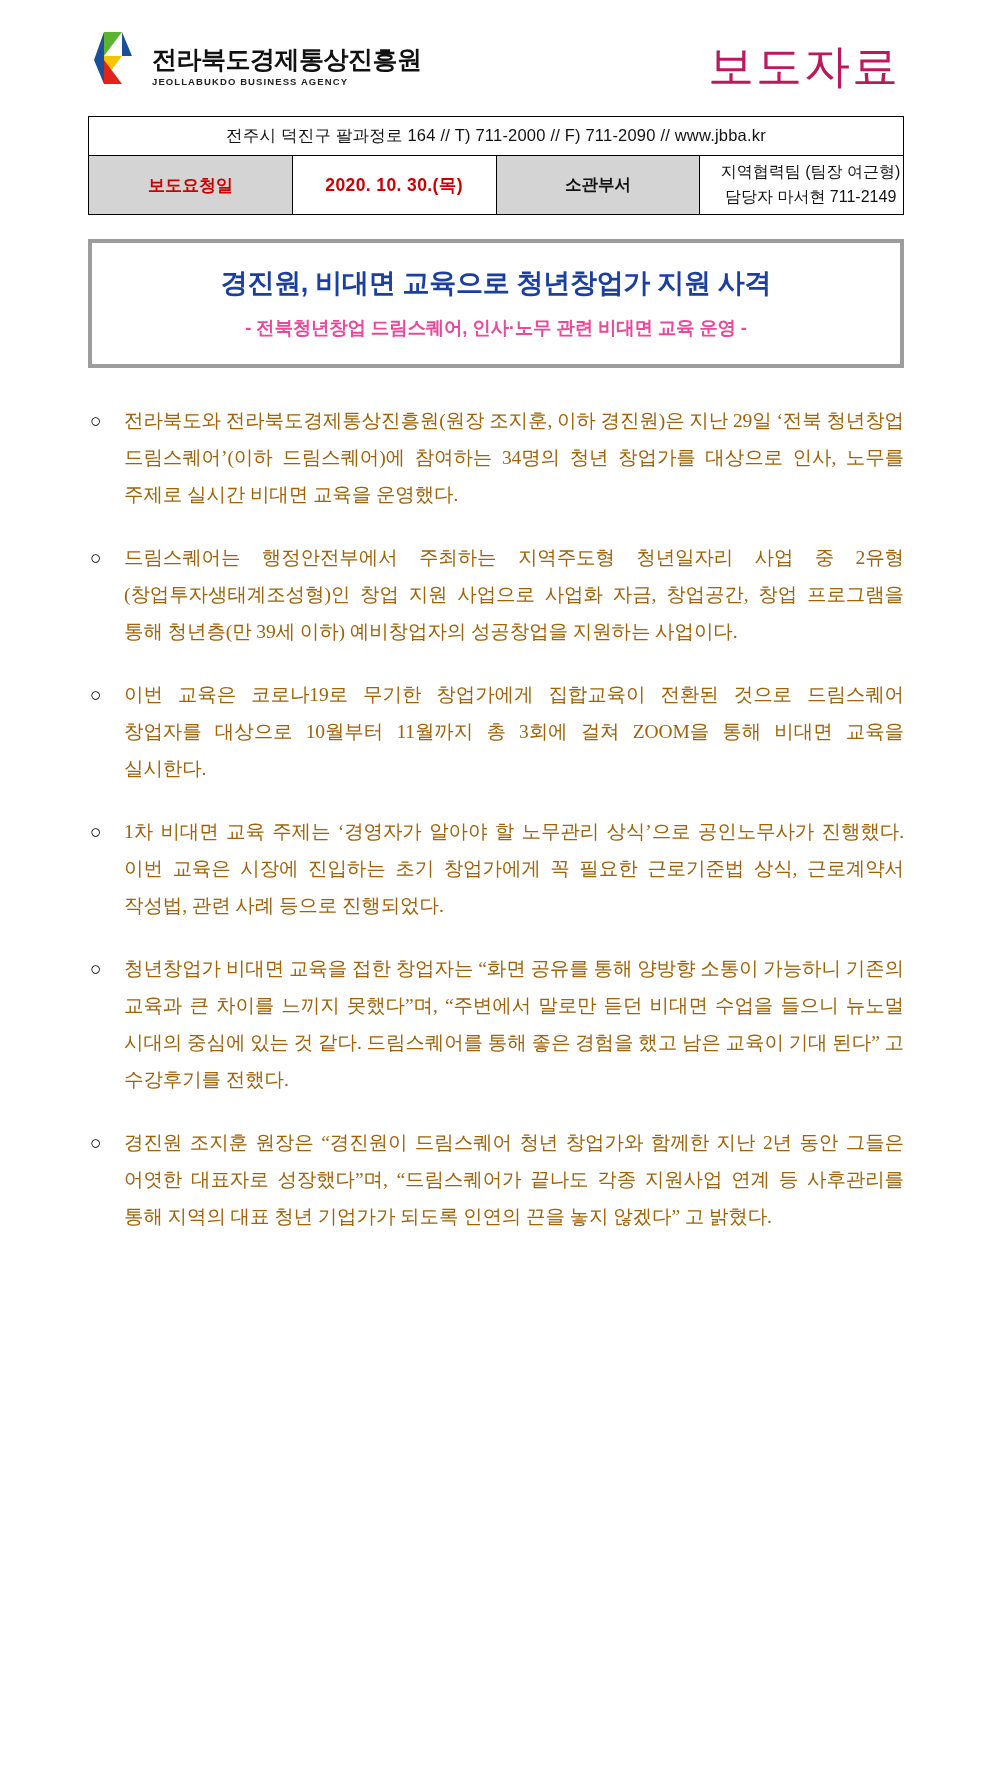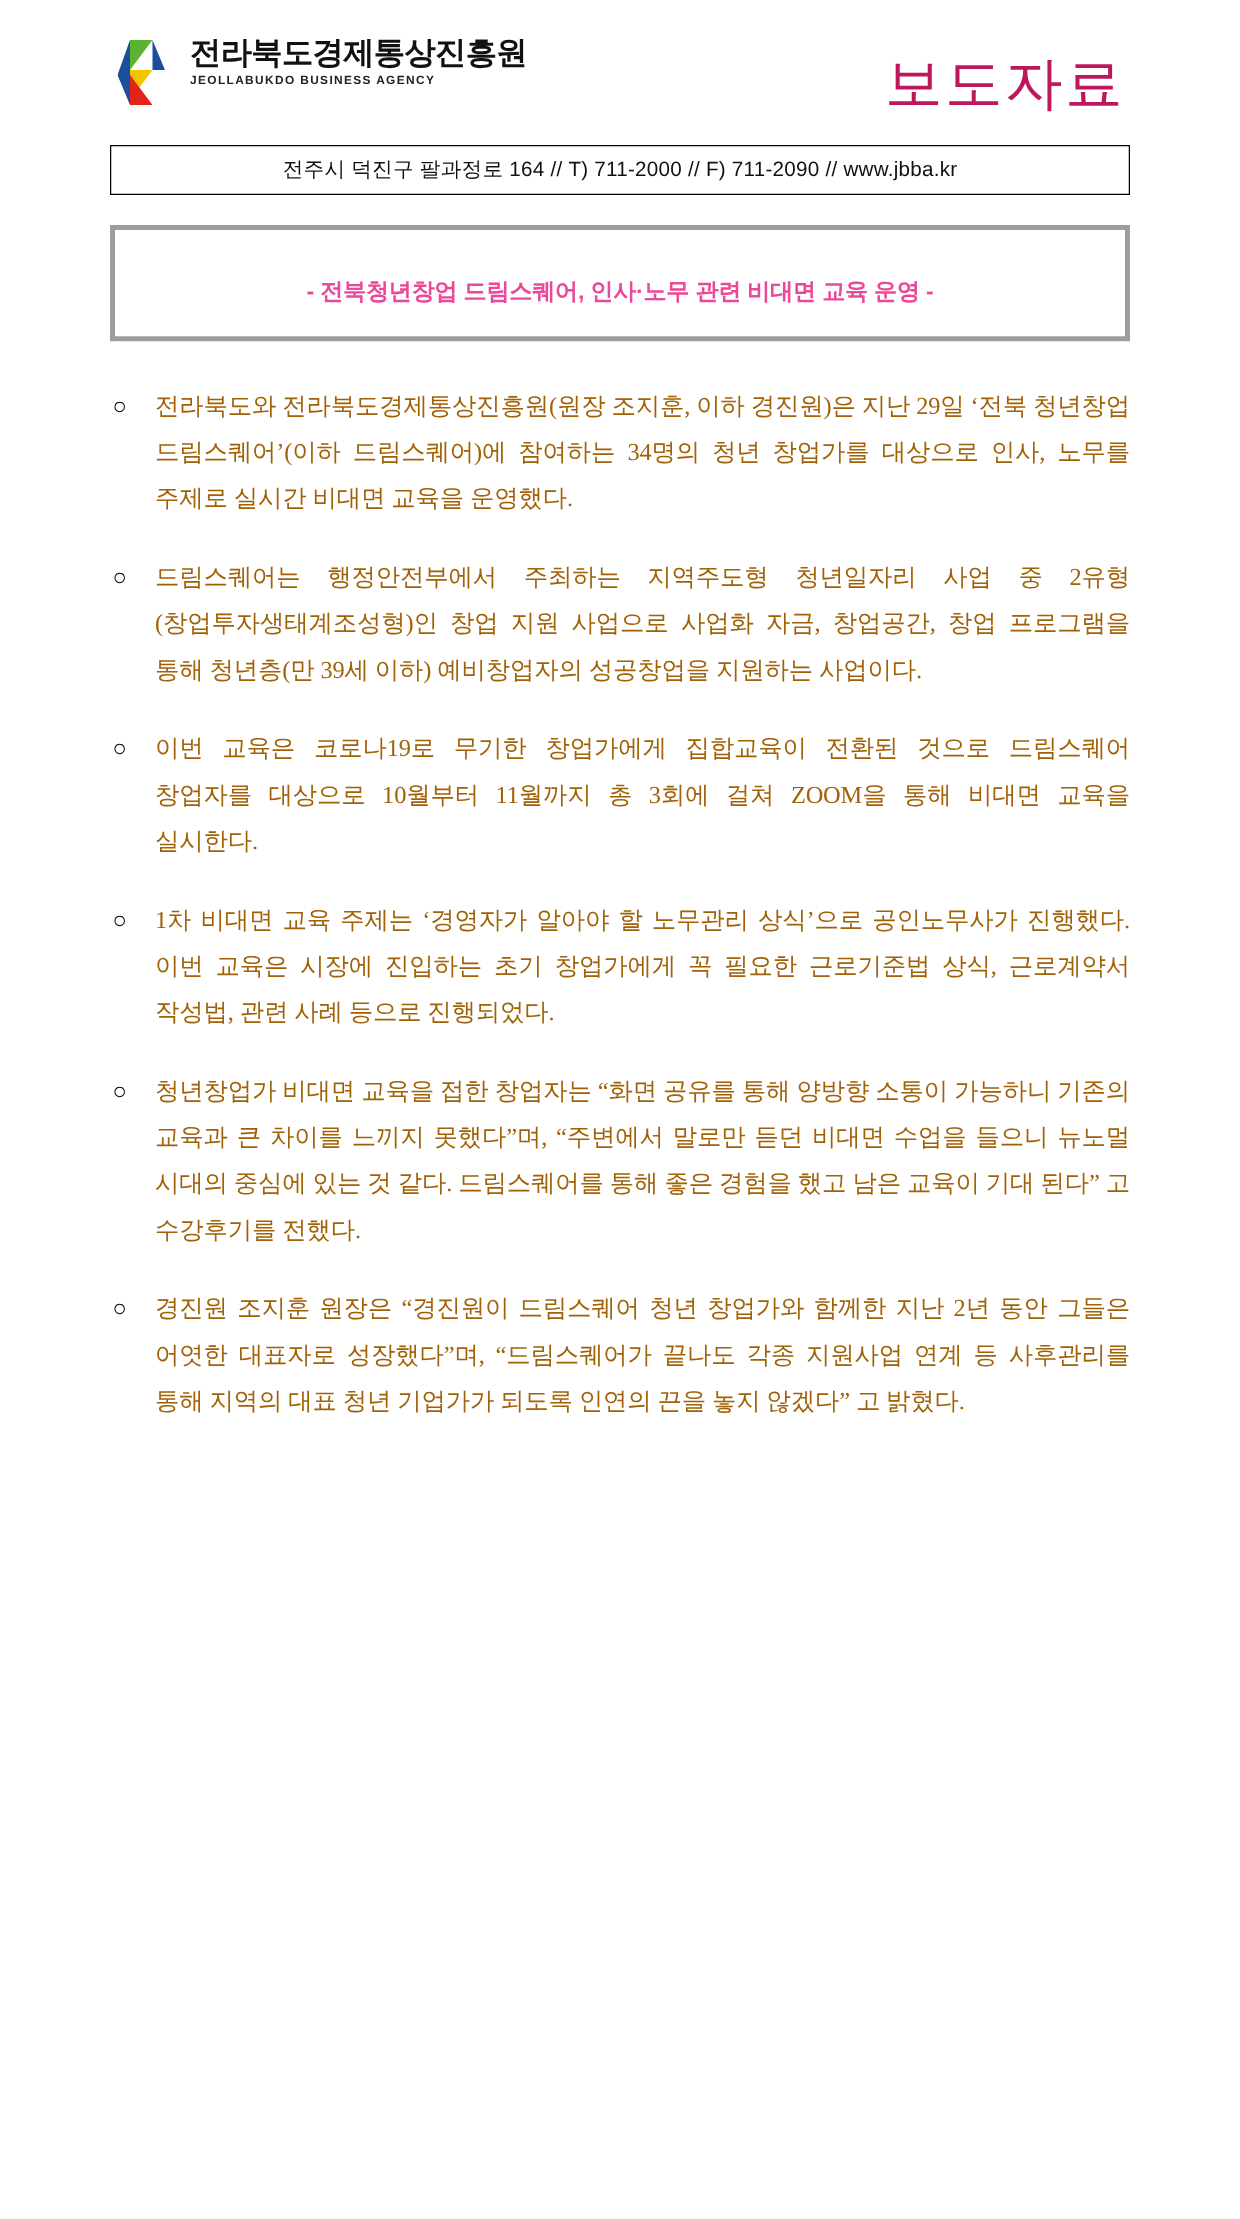--- a/index.html
+++ b/index.html
@@ -26,21 +26,21 @@
   
   .header {
     display: flex;
     align-items: flex-start;
     justify-content: space-between;
     height: 86px;
     padding-top: 8px;
   }
   .brand {
     display: flex;
-    align-items: flex-start;
+    align-items: flex-end;
     gap: 12px;
     padding-left: 6px;
   }
   .logo-mark {
     position: relative;
     width: 46px;
     height: 56px;
     flex: 0 0 auto;
   }
   .logo-mark svg { display: block; }
@@ -199,24 +199,34 @@
       </div>
     </div>
     <div class="doc-type">보도자료</div>
   </div>
 
   <table class="info-table">
     <tbody>
         <tr>
       <td class="addr-cell" colspan="4">전주시 덕진구 팔과정로 164 // T) 711-2000 // F) 711-2090 //  www.jbba.kr</td>
     </tr>
+    <tr>
+      <td class="label-cell">보도요청일</td>
+      <td class="date-cell">2020. 10. 30.(목)</td>
+      <td class="dept-label-cell">소관부서</td>
+      <td class="dept-value-cell">
+        <div>지역협력팀 (팀장 여근형)</div>
+        <div>담당자 마서현   711-2149</div>
+      </td>
+    </tr>
   </tbody>
     </table>
 
   <div class="title-box">
+    <div class="title-main">경진원, 비대면 교육으로 청년창업가 지원 사격</div>
     <div class="title-sub">- 전북청년창업 드림스퀘어, 인사·노무 관련 비대면 교육 운영 -</div>
   </div>
 
   <div class="body-content">
 
     <div class="para">
       <div class="bullet">○</div>
       <div class="para-text">전라북도와 전라북도경제통상진흥원(원장 조지훈, 이하 경진원)은 지난 29일 ‘전북 청년창업 드림스퀘어’(이하 드림스퀘어)에 참여하는 34명의 청년 창업가를 대상으로 인사, 노무를 주제로 실시간 비대면 교육을 운영했다.</div>
     </div>
 

